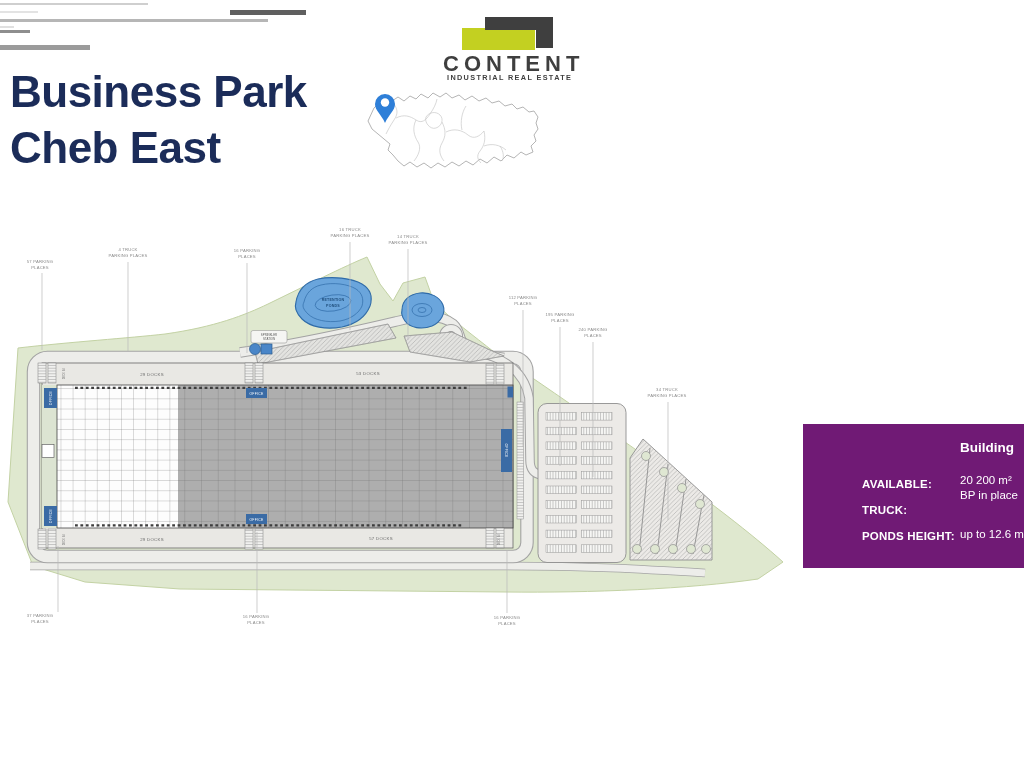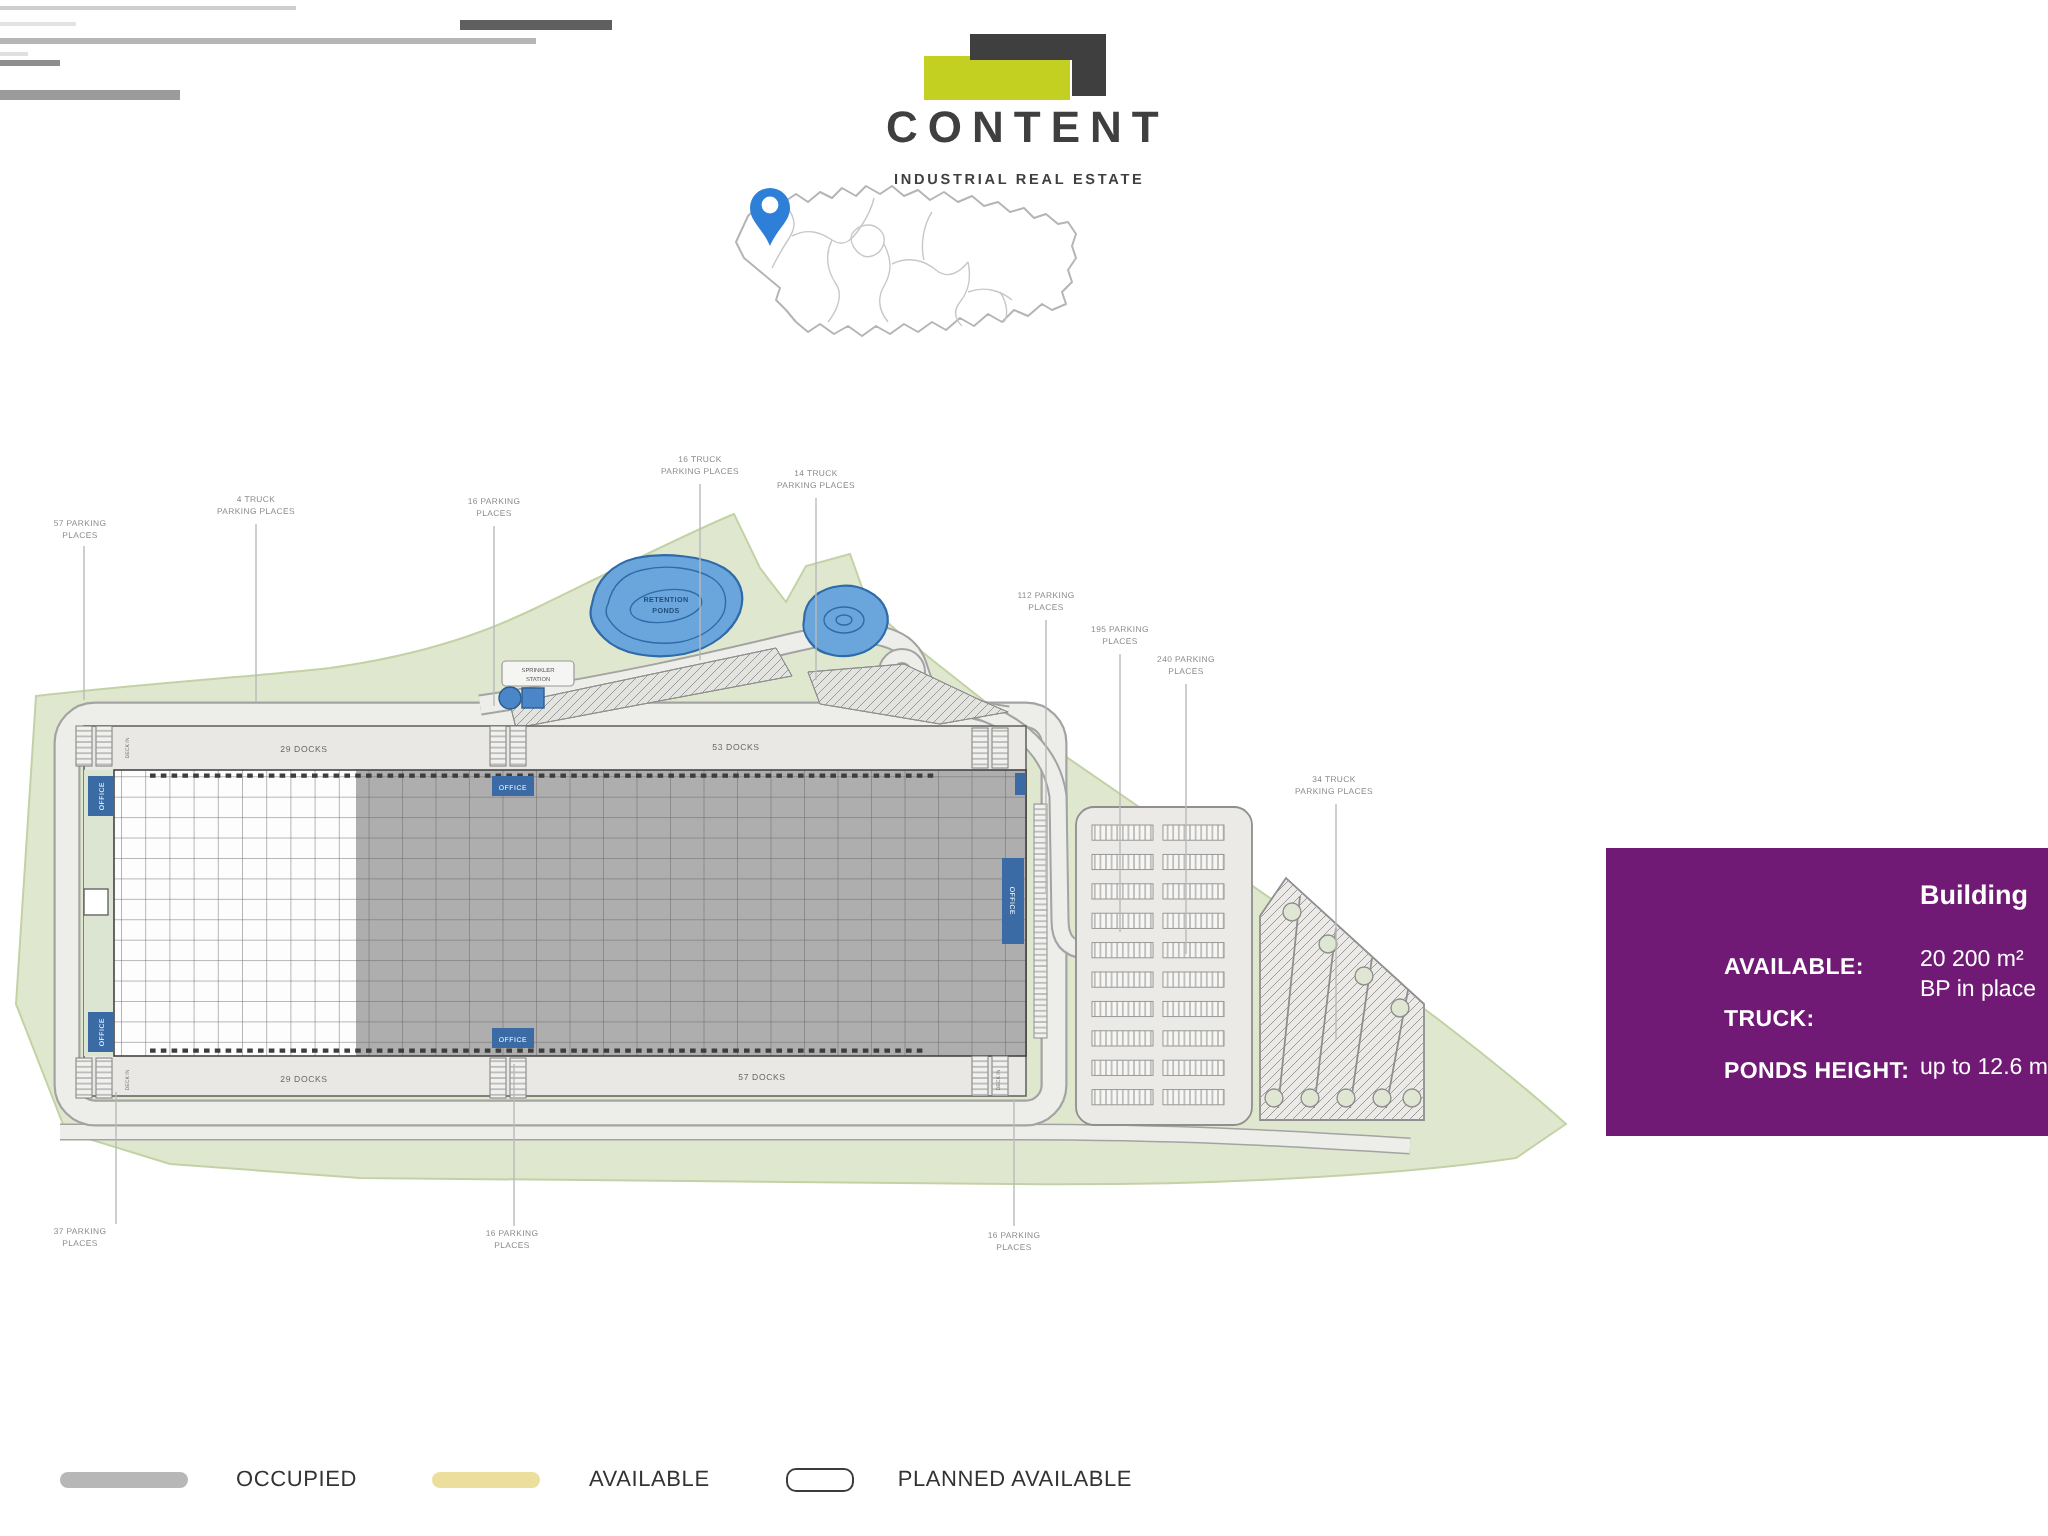--- a/index.html
+++ b/index.html
@@ -8,21 +8,21 @@
   .artifact{position:absolute;}
   
   #title{position:absolute;left:10px;top:64px;font-size:44px;line-height:56px;font-weight:bold;
          color:#1b2c59;letter-spacing:-0.5px;}
   
   .logo-bar{position:absolute;background:#3f3f3f;}
   #logo-accent{position:absolute;left:462px;top:28px;width:73px;height:22px;background:#c3d021;}
   #logo-name{position:absolute;left:443px;top:51px;width:140px;font-size:22px;font-weight:bold;
              letter-spacing:5px;color:#3f3f3f;}
   #logo-tagline{position:absolute;left:447px;top:73px;width:140px;font-size:7.3px;font-weight:bold;
-                letter-spacing:1.35px;color:#3f3f3f;margin-top:12px;}
+                letter-spacing:1.35px;color:#3f3f3f;}
   
   #map-svg{position:absolute;left:360px;top:86px;}
   #plan-svg{position:absolute;left:0px;top:218px;}
   text{font-family:"Liberation Sans","DejaVu Sans",sans-serif;}
   .plan-label{font-size:4.2px;fill:#8a8a8a;letter-spacing:0.2px;}
   .docks-label{font-size:4.3px;fill:#6a6a6a;letter-spacing:0.3px;}
   .office-label{font-size:3.4px;fill:#ffffff;letter-spacing:0.3px;}
   .tiny-label{font-size:2.9px;fill:#555555;}
   .deck-label{font-size:2.6px;fill:#777777;}
   .pond-label{font-size:3.6px;fill:#1f4e7c;font-weight:bold;letter-spacing:0.2px;}
@@ -47,20 +47,24 @@
 <div id="page">
 
   <div class="artifact" style="left:0;top:3px;width:148px;height:2px;background:#cfcfcf"></div>
   <div class="artifact" style="left:230px;top:10px;width:76px;height:5px;background:#5f5f5f"></div>
   <div class="artifact" style="left:0;top:11px;width:38px;height:2px;background:#e3e3e3"></div>
   <div class="artifact" style="left:0;top:19px;width:268px;height:3px;background:#b6b6b6"></div>
   <div class="artifact" style="left:0;top:26px;width:14px;height:2px;background:#e0e0e0"></div>
   <div class="artifact" style="left:0;top:30px;width:30px;height:3px;background:#8e8e8e"></div>
   <div class="artifact" style="left:0;top:45px;width:90px;height:5px;background:#9b9b9b"></div>
 
+  <div id="title">
+    <div>Business Park</div>
+    <div>Cheb East</div>
+  </div>
 
   <div>
     <div id="logo-accent"></div>
     <div class="logo-bar" style="left:485px;top:17px;width:68px;height:13px;"></div>
     <div class="logo-bar" style="left:536px;top:17px;width:17px;height:31px;"></div>
     <div id="logo-name">CONTENT</div>
     <div id="logo-tagline">INDUSTRIAL REAL ESTATE</div>
   </div>
 
   <svg id="map-svg" width="186" height="102" viewBox="360 86 186 102">
@@ -327,24 +331,14 @@
   <div id="info-panel">
     <div class="col-header">Building</div>
     <div class="info-row-label" style="top:54px">AVAILABLE:</div>
     <div class="info-row-value" style="top:50px">20 200 m²</div>
     <div class="info-row-label" style="top:80px">TRUCK:</div>
     <div class="info-row-value" style="top:65px">BP in place</div>
     <div class="info-row-label" style="top:106px">PONDS HEIGHT:</div>
     <div class="info-row-value" style="top:104px">up to 12.6 m</div>
   </div>
 
-  <div id="legend">
-    <div id="sw-occupied" class="sw"></div>
-    <span class="legend-label">OCCUPIED</span>
-    <div class="legend-gap"></div>
-    <div id="sw-available" class="sw"></div>
-    <span class="legend-label">AVAILABLE</span>
-    <div class="legend-gap"></div>
-    <div id="sw-planned"></div>
-    <span class="legend-label">PLANNED AVAILABLE</span>
-  </div>
 
 </div>
 
 </body></html>

